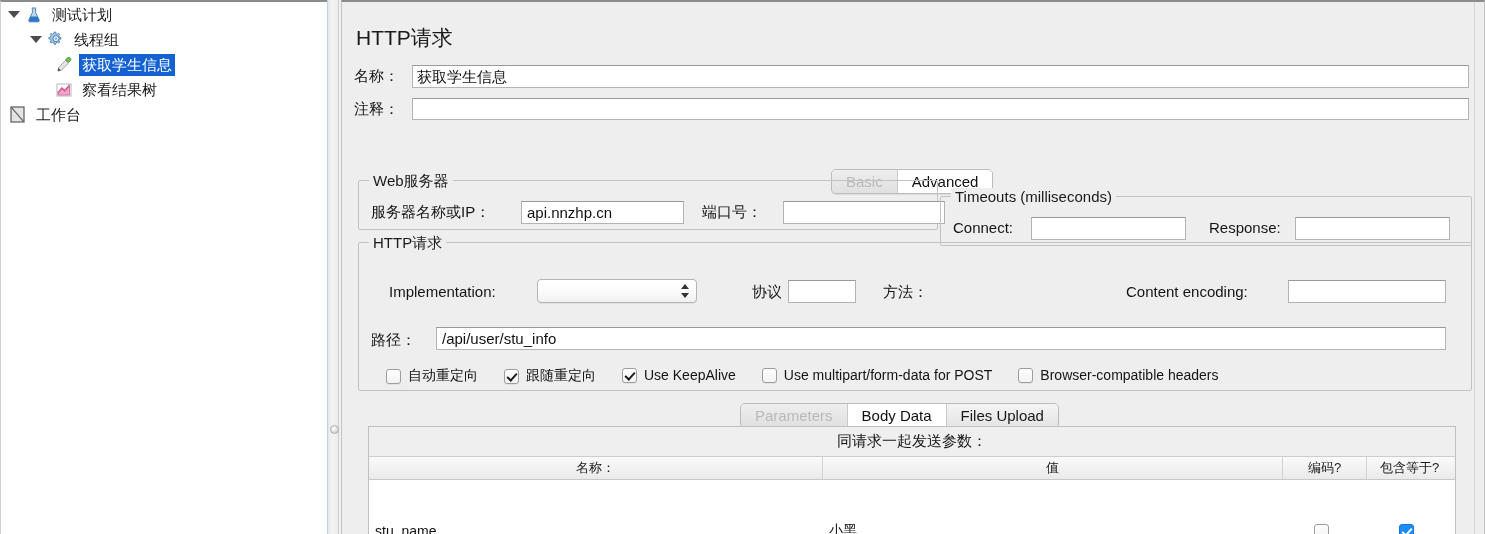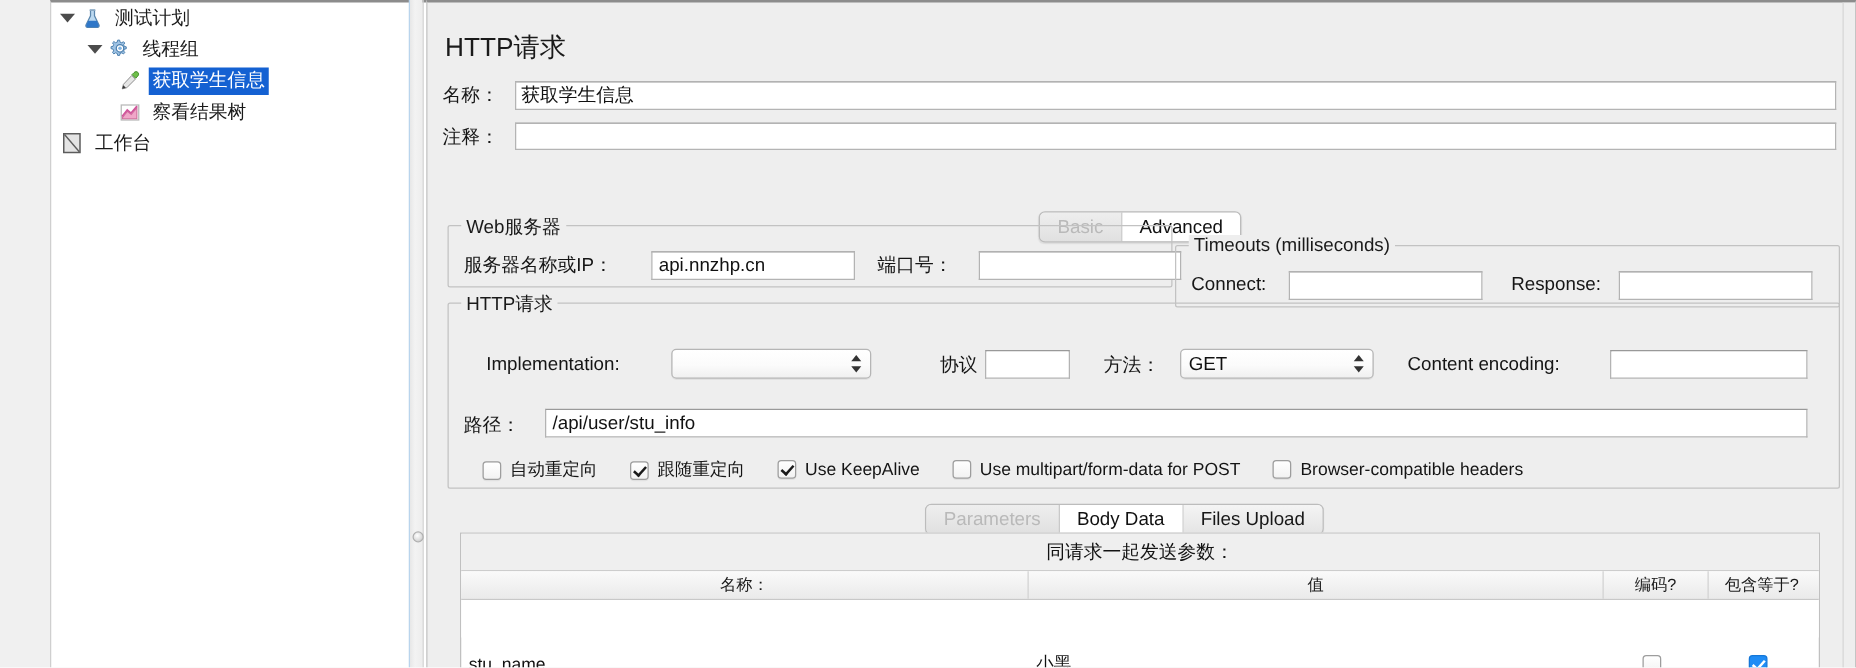--- a/index.html
+++ b/index.html
@@ -19,21 +19,20 @@
 
   
   #tree-panel {
     position: absolute;
     left: 0; top: 0;
     width: 327px; height: 534px;
     background: #ffffff;
     border-top: 2px solid #8c8c8c;
     border-left: 1px solid #cfcfcf;
     overflow: hidden;
-    margin-left: 40px;
   }
   .tree-row {
     display: flex;
     align-items: center;
     height: 25px;
     padding-left: 4px;
     white-space: nowrap;
   }
   .tw {
     width: 18px; height: 22px;
@@ -470,27 +469,20 @@
         <span class="chev">
             <span class="up"></span>
             <span class="dn"></span>
           </span>
       </span>
 
       <span class="inline-label" style="left:365px; top:40px;margin-left:28px;">协议：</span>
       <span class="ifield" style="left:429px; top:37px; width:68px;"></span>
 
       <span class="inline-label" style="left:524px; top:40px;">方法：</span>
-      <span class="combo" style="left:585px; top:36px; width:155px;">
-        <span>GET</span>
-        <span class="chev">
-            <span class="up"></span>
-            <span class="dn"></span>
-          </span>
-      </span>
 
       <span class="inline-label" style="left:767px; top:40px;">Content encoding:</span>
       <span class="ifield" style="left:929px; top:37px; width:158px;"></span>
 
       <span class="inline-label" style="left:12px; top:88px;">路径：</span>
       <span class="ifield" style="left:77px; top:84px; width:1010px;">/api/user/stu_info</span>
     </div>
 
     <div id="cbrow">
       <span class="cbitem">

